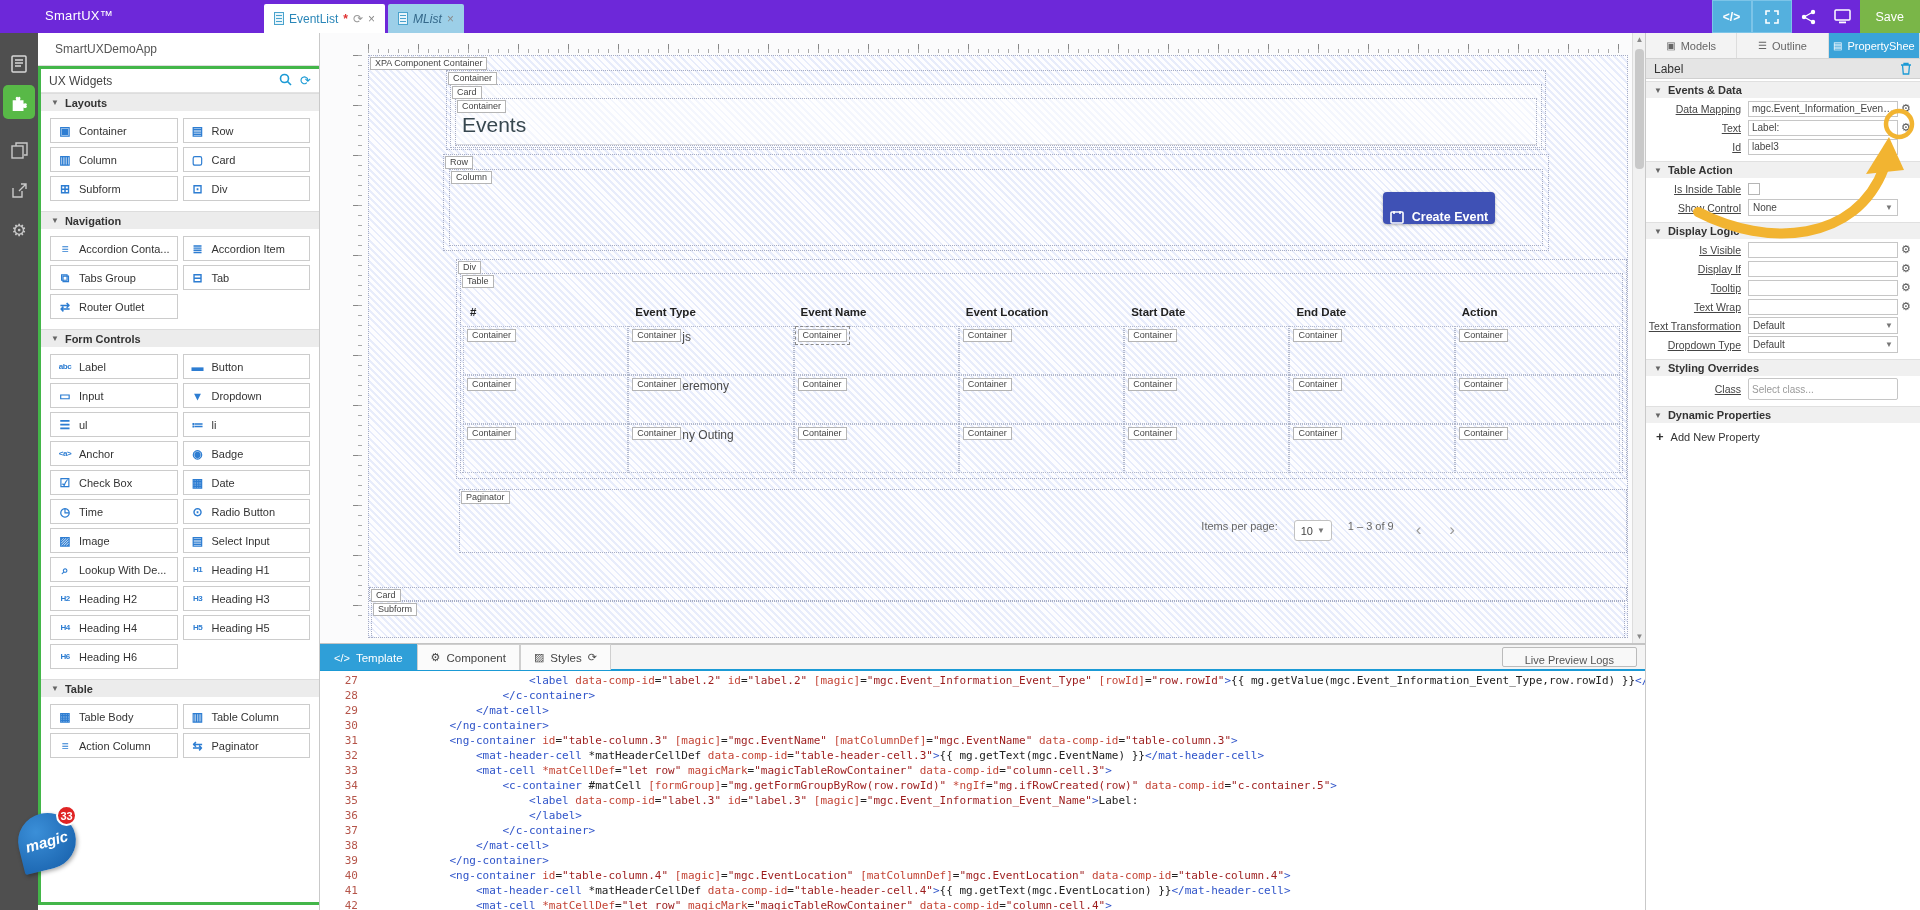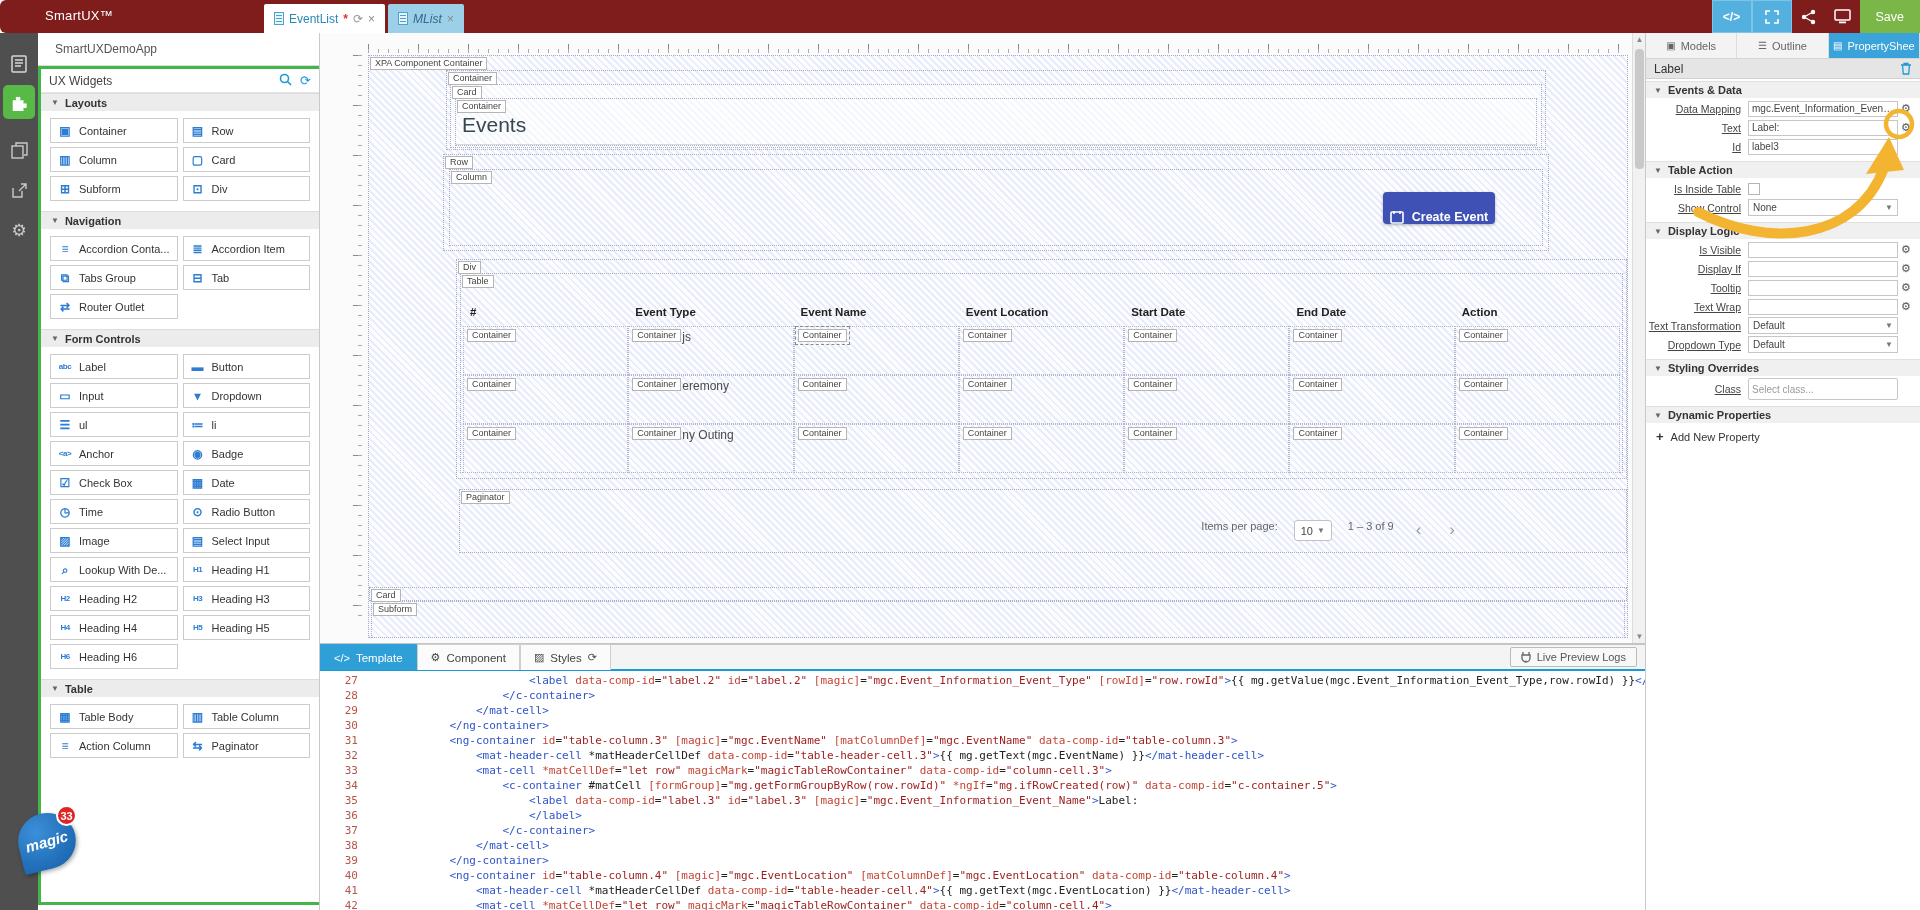--- a/index.html
+++ b/index.html
@@ -1,19 +1,19 @@
 <!DOCTYPE html>
 <html><head>
 <meta charset="utf-8">
 <style>
   * { margin:0; padding:0; box-sizing:border-box; }
   html,body { width:1920px; height:910px; overflow:hidden; font-family:"Liberation Sans",sans-serif; background:#fff; }
 
   
-  #topbar { position:absolute; left:0; top:0; right:0; height:33px; background:#7f1d1d; z-index:5;border-radius:6px; }
+  #topbar { position:absolute; left:0; top:0; right:0; height:33px; background:#6d28d9; z-index:5; }
   #app-title { position:absolute; left:45px; top:8px; color:#fff; font-size:13px; letter-spacing:.3px; }
   #doc-tabs { position:absolute; left:264px; bottom:0; display:flex; height:29px; }
   .doc-tab { display:flex; align-items:center; gap:5px; padding:0 10px; font-size:12px; border-radius:2px 2px 0 0; margin-right:3px; cursor:pointer; }
   .doc-tab.active { background:#fff; color:#2a86b8;justify-content:flex-end; }
   .doc-tab.inactive { background:#9ccfe8; color:#34688a; font-style:italic; }
   .doc-icon { width:10px; height:13px; border:1px solid #4aa3cd; background:#eaf5fb; position:relative; display:inline-block; }
   .doc-icon::before{content:"";position:absolute;left:1px;top:2px;width:6px;height:1px;background:#4aa3cd;box-shadow:0 3px 0 #4aa3cd,0 6px 0 #4aa3cd;}
   .tab-dirty { color:#e03131; font-weight:bold; }
   .tab-refresh { color:#9a9a9a; font-size:12px; }
   .tab-close { color:#8a8a8a; font-size:12px; }
@@ -84,21 +84,21 @@
   #canvas-scrollbar { position:absolute; left:1632px; top:33px; width:13px; height:610px; background:#f1f1f1; border-left:1px solid #ddd; z-index:2; }
   .sb-arrow { position:absolute; left:0; width:13px; height:13px; color:#888; font-size:8px; text-align:center; line-height:13px; cursor:pointer; }
   #sb-thumb { position:absolute; left:2px; top:16px; width:9px; height:120px; background:#c9c9c9; border-radius:4px; }
 
   
   #codearea { position:absolute; left:320px; top:643px; width:1325px; bottom:0; background:#fff; border-top:2px solid #c4c4c4; z-index:2; }
   #code-tabbar { height:26px; background:#f4f4f4; display:flex; align-items:center; border-bottom:2px solid #1b9ad5; padding-right:8px; }
   .code-tab { height:26px; display:flex; align-items:center; gap:6px; padding:0 13px; font-size:11.5px; border:1px solid #cfcfcf; border-bottom:none; color:#444; background:#fbfbfb; cursor:pointer; }
   .code-tab.active { background:#2f9fd8; color:#fff; border-color:#2f9fd8; }
   .ct-ic { font-size:11px; }
-  #live-preview-btn { margin-left:auto; height:20px; display:flex; align-items:center; gap:6px; border:1px solid #bbb; background:#f8f8f8; border-radius:2px; padding:0 10px; font-size:11px; color:#555; cursor:pointer; }
+  #live-preview-btn { margin-left:auto; height:20px; display:flex; align-items:center; gap:6px; border:1px solid #bbb; background:#f8f8f8; border-radius:2px; padding:0 22px; font-size:11px; color:#555; cursor:pointer;flex-direction:column; }
   #code-lines { position:absolute; left:0; top:28px; right:0; bottom:0; overflow:hidden; font-family:"DejaVu Sans Mono",monospace; font-size:11px; line-height:15px; }
   .code-line { white-space:pre; height:15px; }
   .ln { display:inline-block; width:50px; text-align:right; color:#b5554a; padding-right:12px; }
   .lt { color:#222; }
   .tk-tag { color:#2f54c9; } .tk-attr { color:#c44536; } .tk-str { color:#9c1c1c; } .tk-mus { color:#222; }
 
   
   #inspector { position:absolute; left:1645px; top:33px; right:0; bottom:0; background:#fff; border-left:1px solid #c9c9c9; z-index:3; }
   #insp-tabs { height:26px; display:flex; background:#f3f3f3; border-bottom:1px solid #d5d5d5; }
   .insp-tab { flex:1; display:flex; align-items:center; justify-content:center; gap:5px; font-size:11px; color:#666; border-right:1px solid #ddd; cursor:pointer; }

